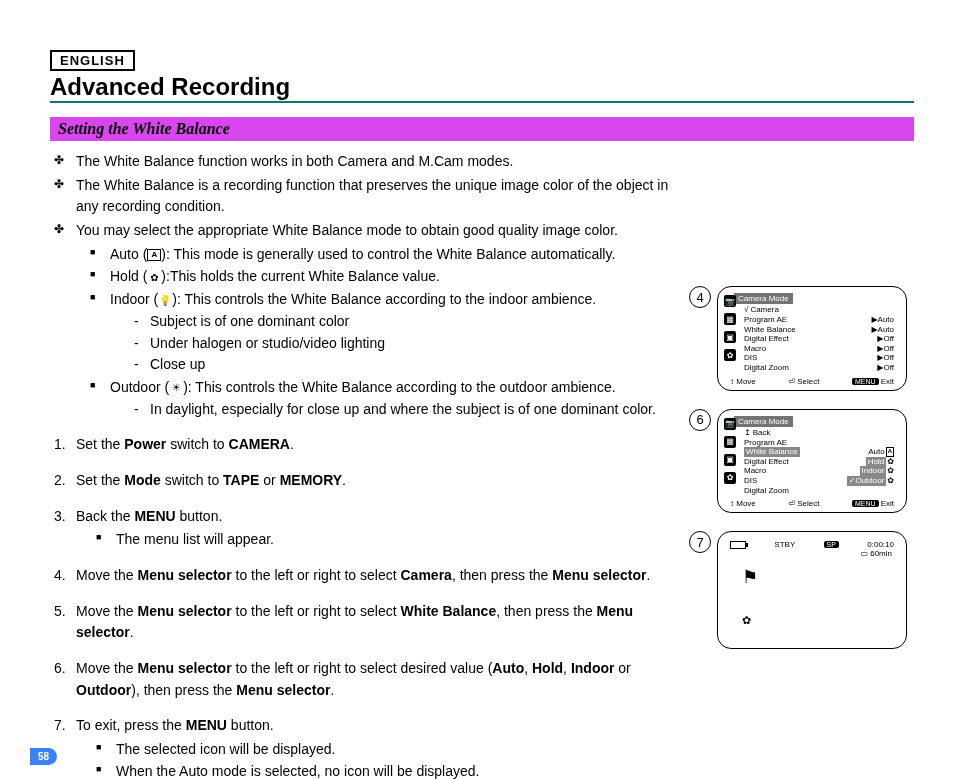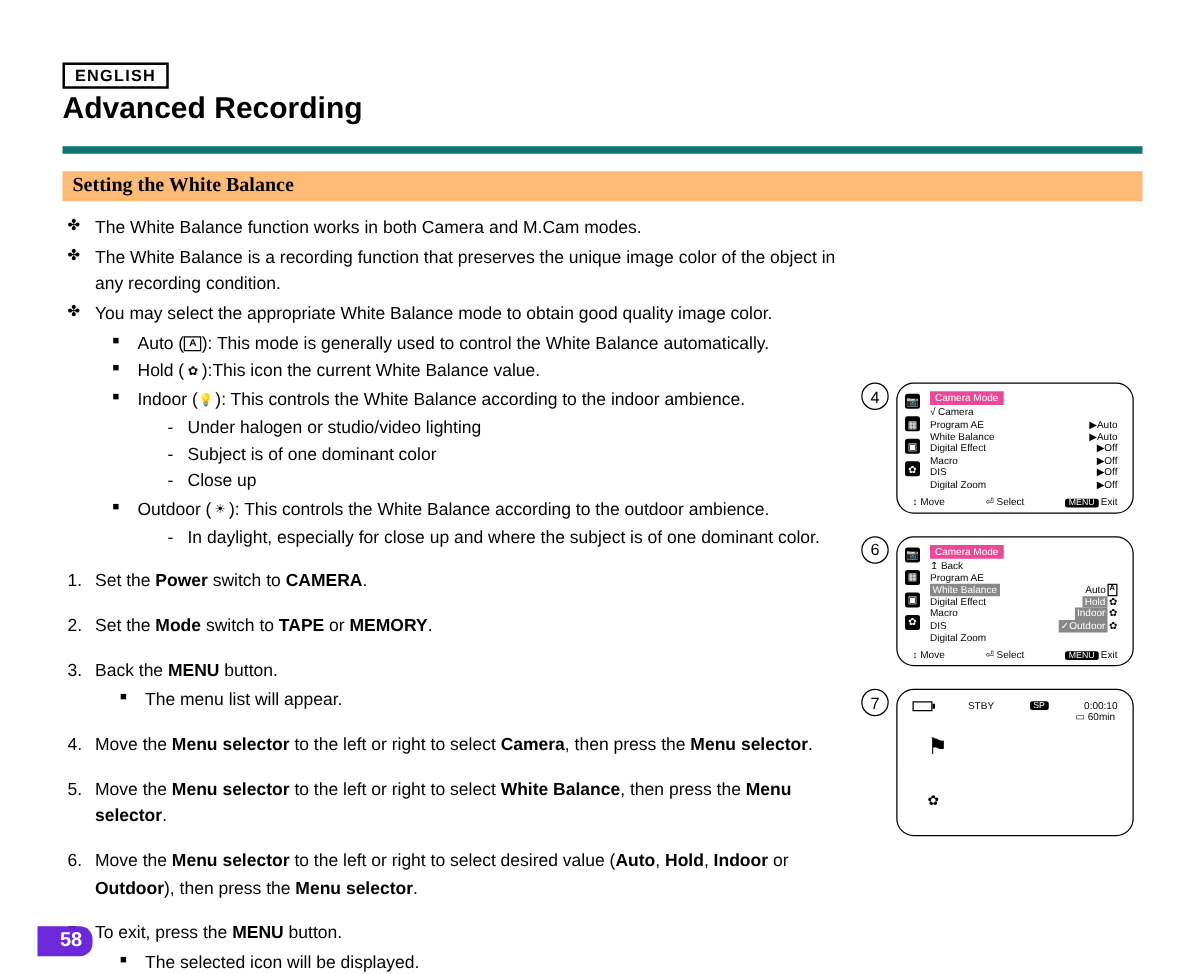--- a/index.html
+++ b/index.html
@@ -1,20 +1,20 @@
 <!DOCTYPE html>
 <html><head>
 <meta charset="utf-8">
 <style>
   * { box-sizing: border-box; margin: 0; padding: 0; }
   html, body { width: 954px; height: 779px; background: #fff; font-family: Arial, Helvetica, sans-serif; color: #000; }
   .page { position: relative; width: 954px; height: 779px; padding: 50px 40px 20px 50px; }
   .lang-box { display: inline-block; border: 2px solid #000; padding: 1px 8px; font-size: 13px; font-weight: bold; letter-spacing: 1px; margin-bottom: 2px; }
-  .title { font-size: 24px; font-weight: bold; border-bottom: 6px solid #0f766e; padding-bottom: 16px; margin-bottom: 14px; }
-  .section-bar { background: #fdba74; font-weight: bold; font-family: Georgia, 'Times New Roman', serif; font-size: 16px; padding: 3px 8px; margin-bottom: 10px; }
+  .title { font-size: 24px; font-weight: bold; border-bottom: 2px solid #0f766e; padding-bottom: 0; margin-bottom: 14px; }
+  .section-bar { background: #d946ef; font-style: italic; font-weight: bold; font-family: Georgia, 'Times New Roman', serif; font-size: 16px; padding: 3px 8px; margin-bottom: 10px; }
   .content { display: flex; gap: 10px; }
   .text-col { flex: 1; font-size: 14px; line-height: 1.55; }
   .diamond-list { list-style: none; padding-left: 26px; }
   .diamond-list > li { position: relative; margin-bottom: 2px; }
   .diamond-list > li::before { content: "✤"; position: absolute; left: -22px; top: 0; font-size: 12px; }
   .square-list { list-style: none; padding-left: 40px; }
   .square-list > li { position: relative; margin-bottom: 1px; margin-left: 20px; }
   .square-list > li::before { content: "■"; position: absolute; left: -20px; top: 2px; font-size: 9px; }
   .dash-list { list-style: none; padding-left: 40px; }
   .dash-list > li { position: relative; }
@@ -26,21 +26,21 @@
   .sub-square > li { position: relative; }
   .sub-square > li::before { content: "■"; position: absolute; left: -20px; top: 2px; font-size: 9px; }
   .inline-icon { display: inline-flex; align-items: center; justify-content: center; width: 14px; height: 12px; font-size: 10px; vertical-align: middle; }
   .icon-box { border: 1px solid #000; font-size: 8px; font-weight: bold; padding: 0 1px; }
 
   
   .fig-col { width: 225px; display: flex; flex-direction: column; gap: 18px; margin-top: 135px; }
   .fig { display: flex; align-items: flex-start; gap: 6px; }
   .fig-num { width: 22px; height: 22px; border: 1.5px solid #000; border-radius: 50%; display: flex; align-items: center; justify-content: center; font-size: 13px; flex-shrink: 0; }
   .screen { width: 190px; border: 1.5px solid #000; border-radius: 14px; padding: 6px 8px 4px 8px; font-size: 8px; background: #fff; position: relative; }
-  .scr-title { background: #ec4899; color: #fff; padding: 1px 4px; font-size: 8px; display: inline-block; margin-left: 18px; }
+  .scr-title { background: #737373; color: #fff; padding: 1px 4px; font-size: 8px; display: inline-block; margin-left: 8px; }
   .scr-sub { display: flex; align-items: center; gap: 2px; margin-left: 18px; margin-top: 1px; }
   .scr-sub .arrow { font-size: 8px; }
   .menu-tbl { margin-left: 18px; margin-top: 1px; }
   .menu-row { display: flex; justify-content: space-between; font-size: 8px; line-height: 1.2; width: 150px; }
   .menu-row .r { display: flex; align-items: center; gap: 1px; }
   .menu-row.sel .l { background: #888; color: #fff; padding: 0 2px; }
   .menu-row .val-sel { background: #888; color: #fff; padding: 0 2px; }
   .footer-row { display: flex; justify-content: space-between; align-items: center; margin-top: 4px; font-size: 8px; padding: 0 4px; }
   .footer-row .mini { background: #000; color: #fff; border-radius: 2px; padding: 0 3px; font-size: 7px; margin-right: 2px; }
   .side-icons { position: absolute; left: 6px; top: 8px; display: flex; flex-direction: column; gap: 6px; font-size: 9px; }
@@ -48,21 +48,21 @@
   .screen7 { height: 118px; }
   .s7-top { display: flex; justify-content: space-between; font-size: 8px; padding: 2px 4px 0 4px; align-items: center; }
   .s7-batt { width: 16px; height: 8px; border: 1px solid #000; position: relative; }
   .s7-batt::after { content:""; position:absolute; right:-3px; top:1px; width:2px; height:4px; background:#000; }
   .s7-sp { background:#000; color:#fff; padding:0 3px; border-radius:2px; font-size:7px; }
   .s7-time2 { text-align: right; font-size: 8px; padding-right: 6px; }
   .s7-center { position: relative; height: 70px; }
   .s7-flag { position:absolute; left:16px; top:8px; font-size:18px; }
   .s7-dot { position:absolute; left:16px; top:56px; font-size:11px; }
 
-  .page-num { position: absolute; left: 30px; bottom: 14px; background: #6d28d9; color: #fff; font-size: 16px; font-weight: bold; padding: 3px 8px 3px 18px; border-radius: 0 10px 10px 0; }
+  .page-num { position: absolute; left: 30px; bottom: 14px; background: #3b82f6; color: #fff; font-size: 10px; font-weight: bold; padding: 3px 8px 3px 8px; border-radius: 0 10px 10px 0; }
   b { font-weight: bold; }
 </style>
 </head>
 <body>
 
 <div class="page">
   <div class="lang-box">ENGLISH</div>
   <div class="title">Advanced Recording</div>
   <div class="section-bar">Setting the White Balance</div>
 
@@ -71,27 +71,27 @@
       <ul class="diamond-list">
         <li>The White Balance function works in both Camera and M.Cam modes.</li>
         <li>The White Balance is a recording function that preserves the unique image color of the object in any recording condition.</li>
         <li>You may select the appropriate White Balance mode to obtain good quality image color.</li>
       </ul>
       <ul class="square-list">
         <li>
           <span>Auto (</span><span class="inline-icon icon-box">A</span><span>): This mode is generally used to control the White Balance automatically.</span>
         </li>
         <li>
-          <span>Hold (</span><span class="inline-icon">✿</span><span>):This icon the current White Balance value.</span>
+          <span>Hold (</span><span class="inline-icon">✿</span><span>):This holds the current White Balance value.</span>
         </li>
         <li>
           <span>Indoor (</span><span class="inline-icon">💡</span><span>): This controls the White Balance according to the indoor ambience.</span>
           <ul class="dash-list">
+            <li>Subject is of one dominant color</li>
             <li>Under halogen or studio/video lighting</li>
-            <li>Subject is of one dominant color</li>
             <li>Close up</li>
           </ul>
         </li>
         <li>
           <span>Outdoor (</span><span class="inline-icon">☀</span><span>): This controls the White Balance according to the outdoor ambience.</span>
           <ul class="dash-list">
             <li>In daylight, especially for close up and where the subject is of one dominant color.</li>
           </ul>
         </li>
       </ul>

